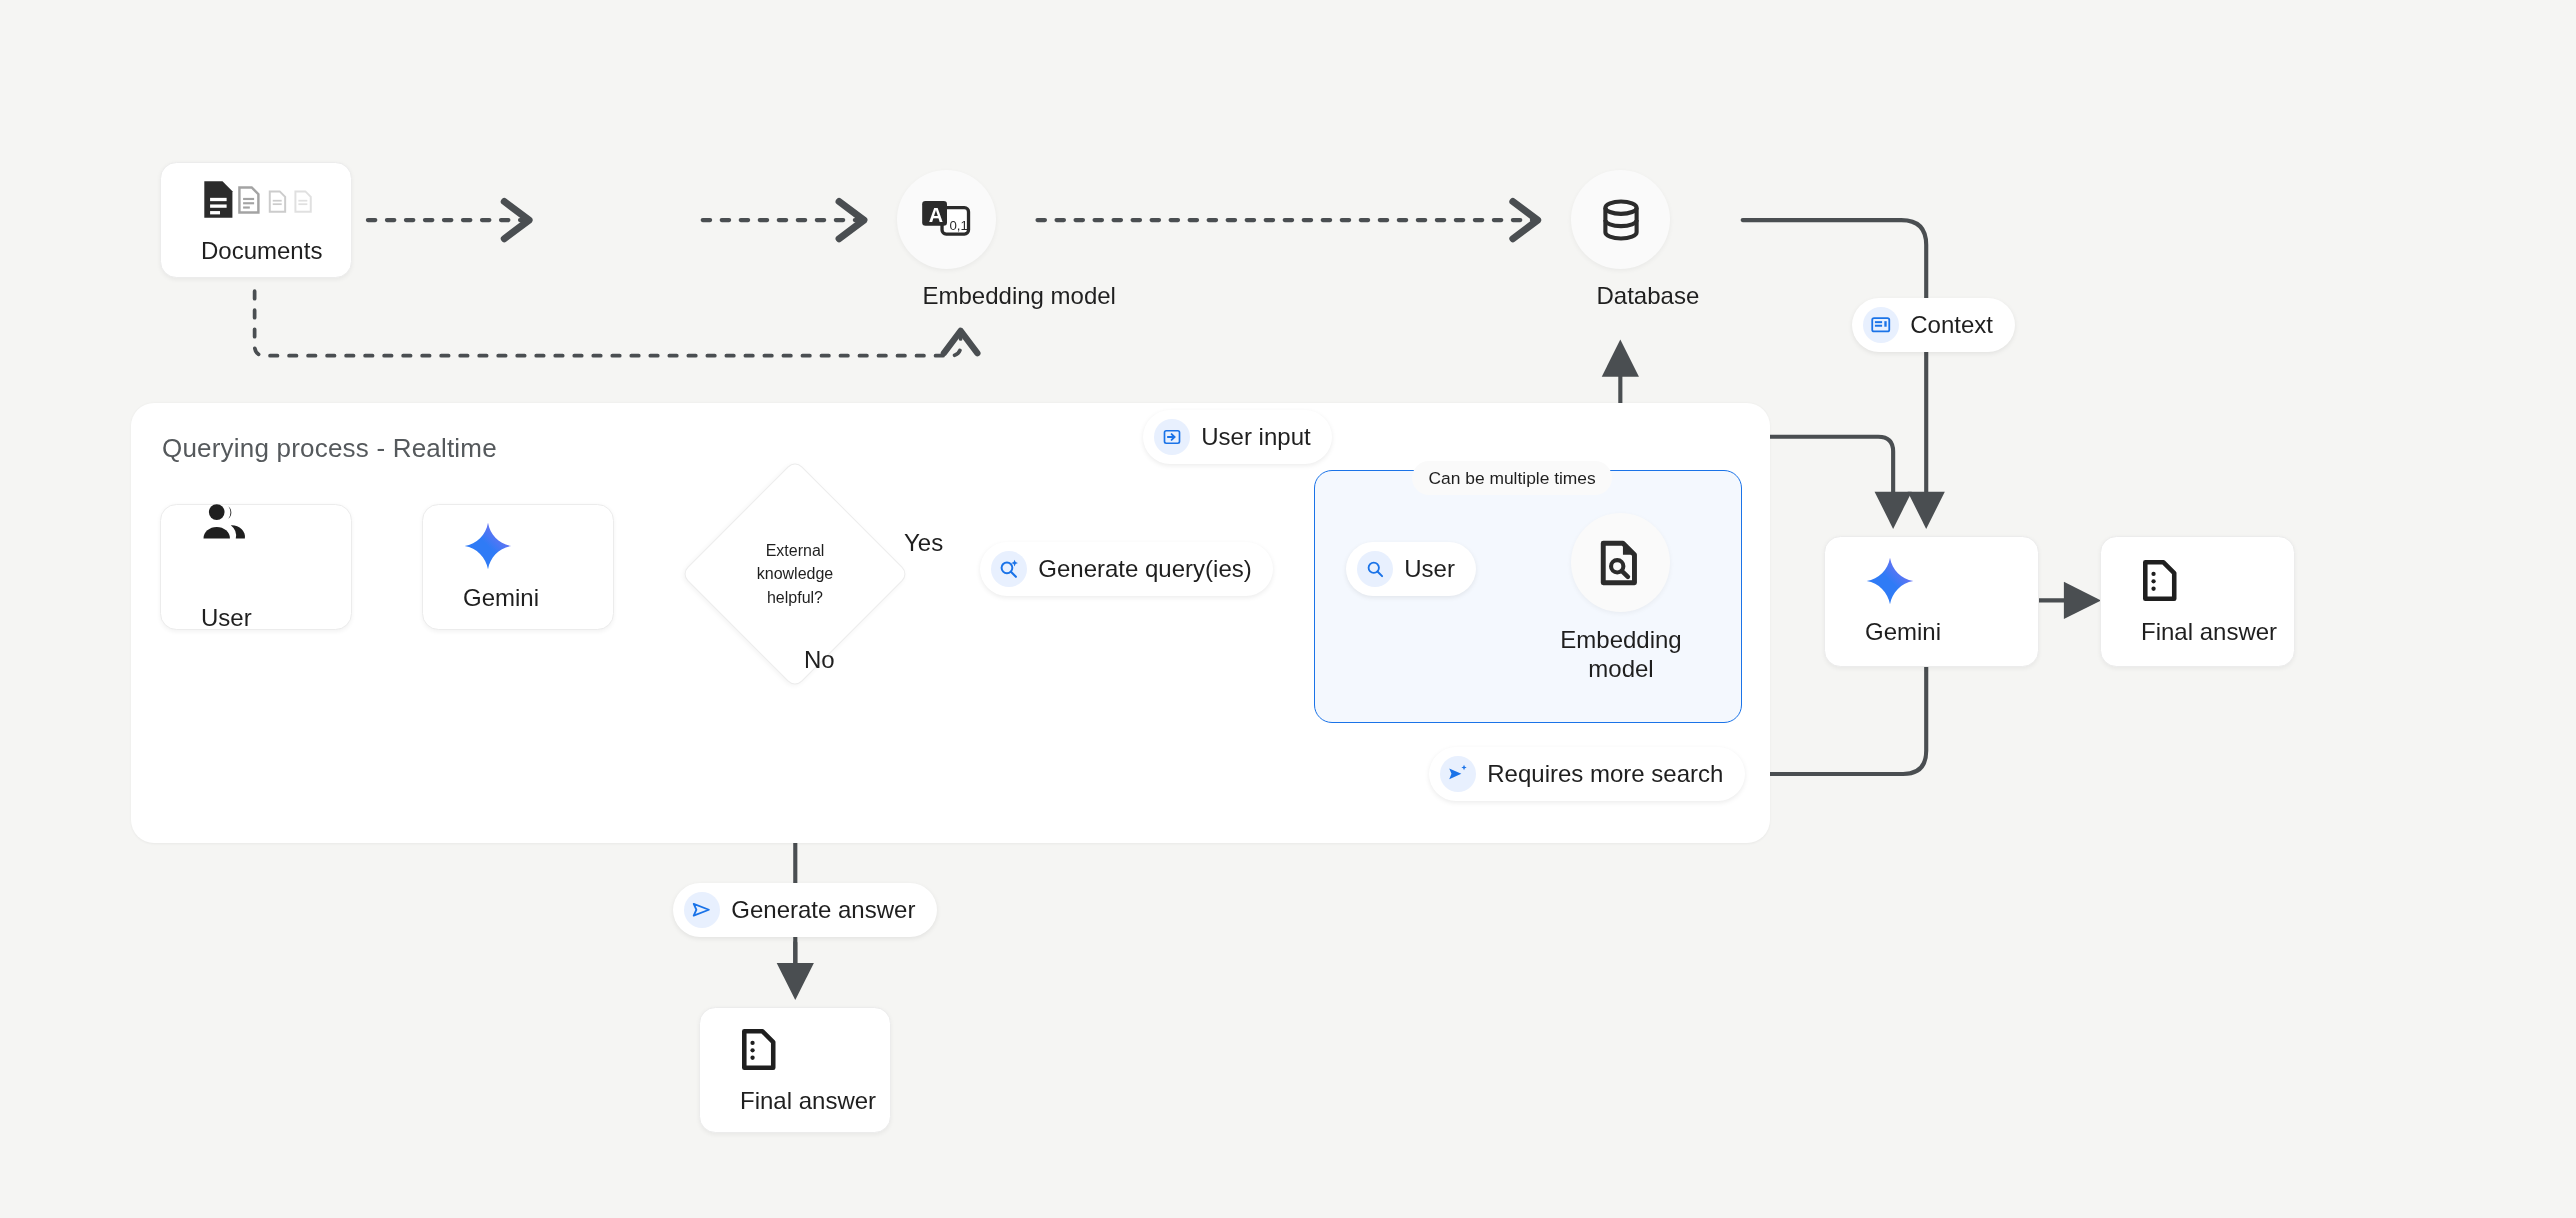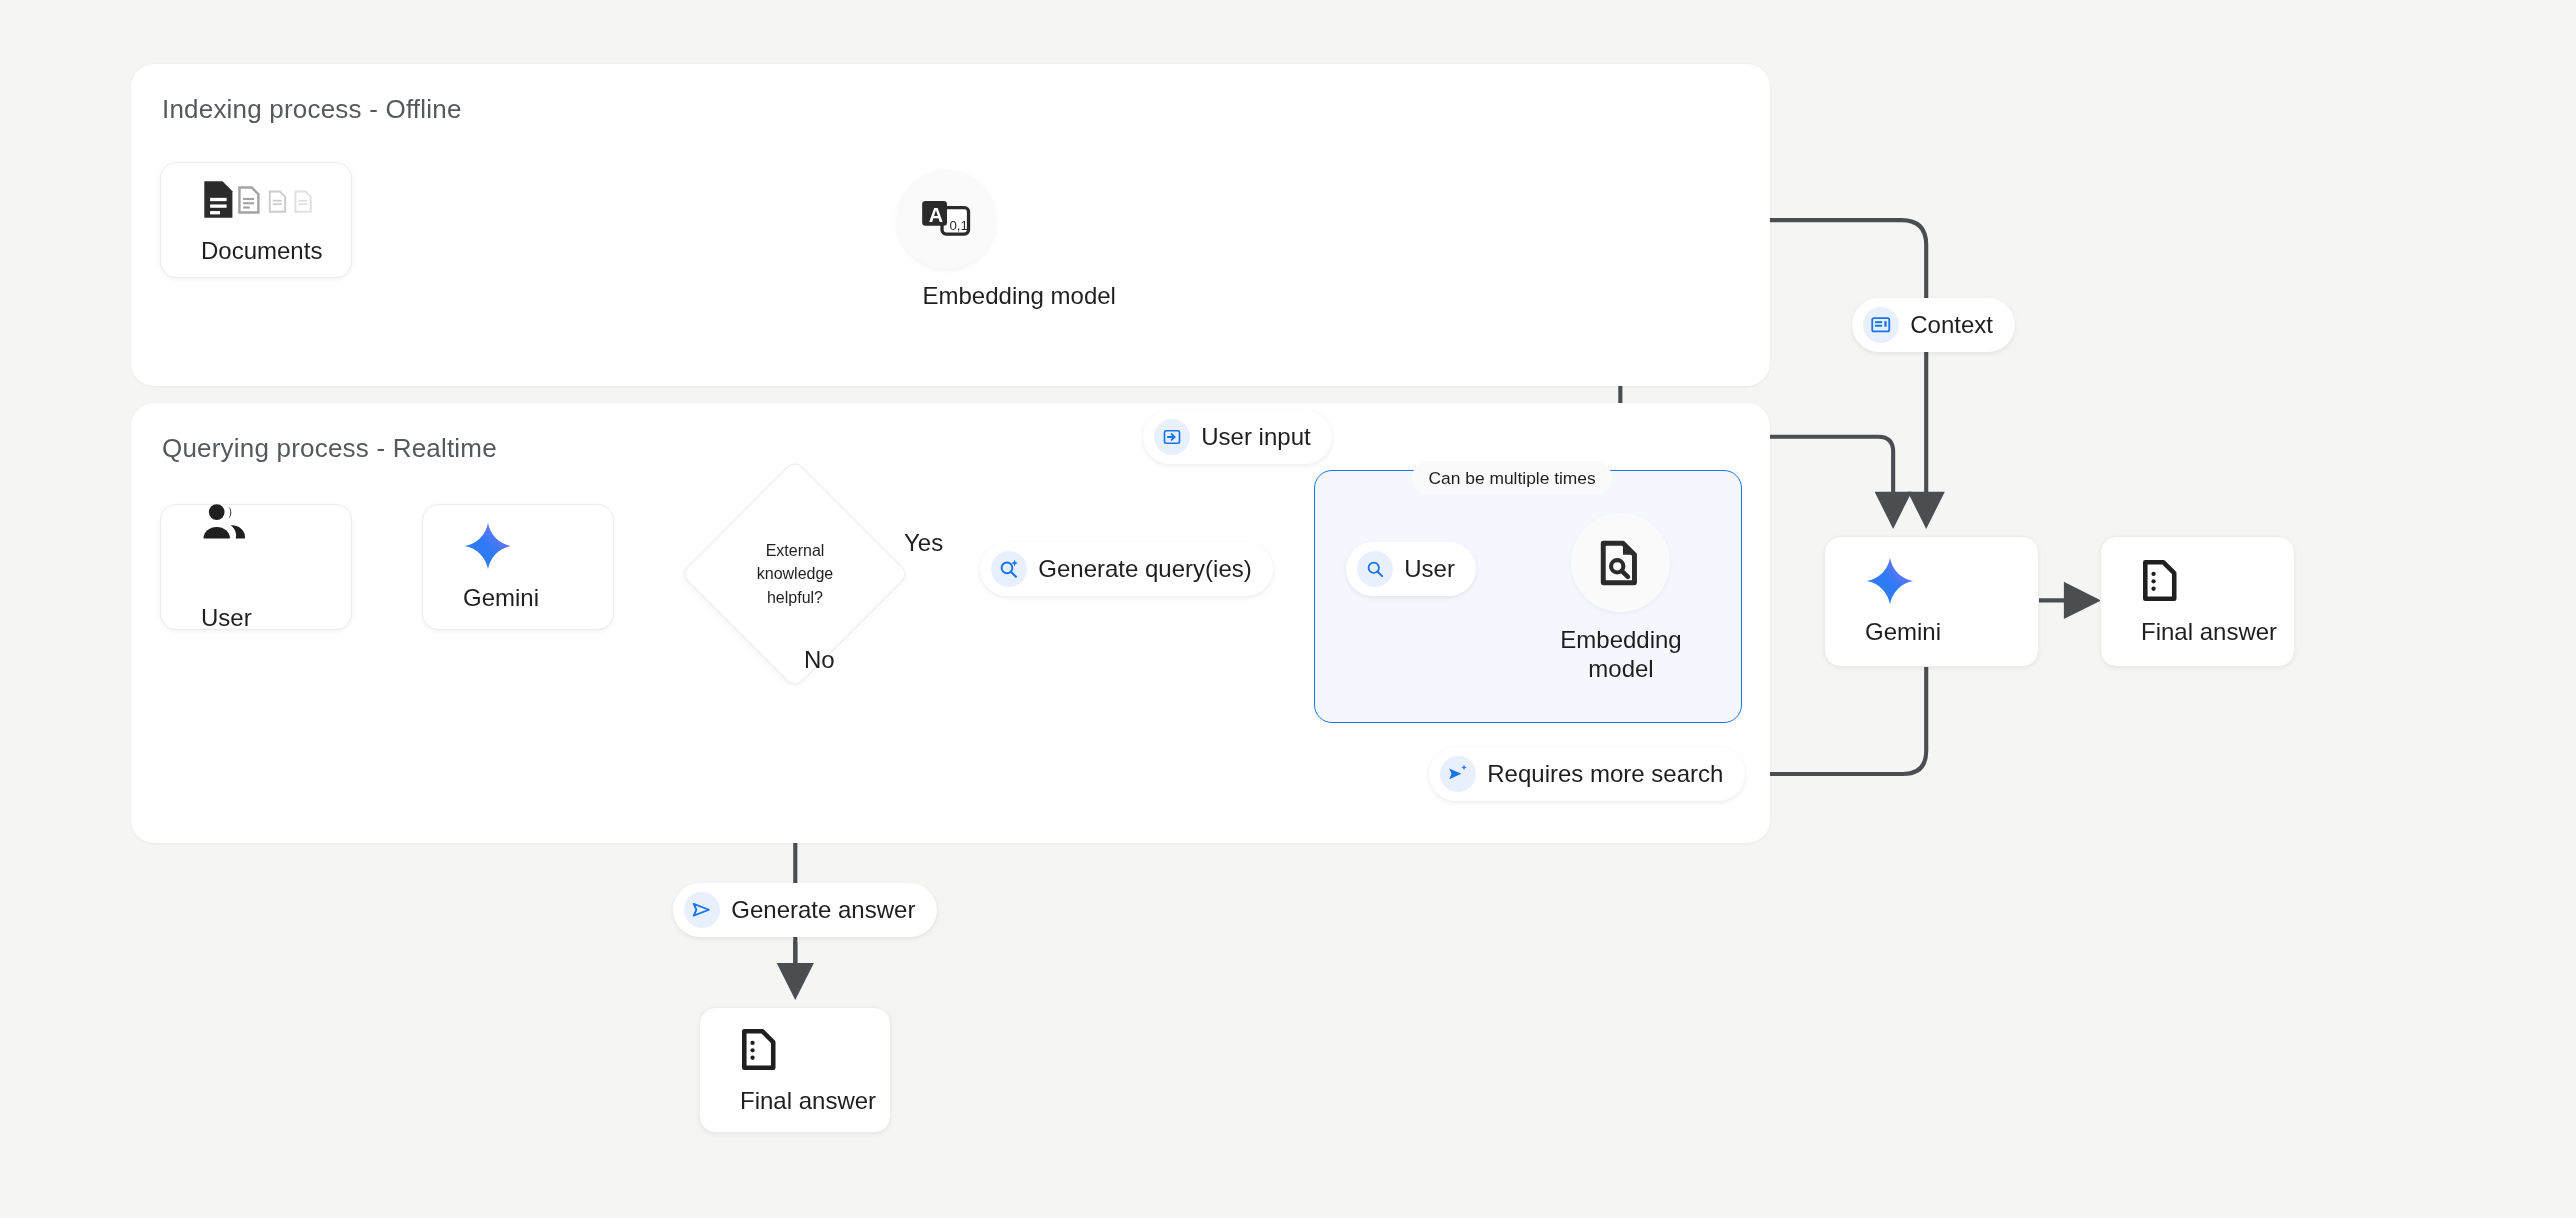--- a/index.html
+++ b/index.html
@@ -211,23 +211,20 @@
     </g>
 
     <g stroke="#1a73e8" fill="none" stroke-width="4" stroke-linecap="round" stroke-linejoin="round">
       <path d="M1590,620 Q1590,576 1634,576 L1700,576" marker-end="url(#chevBlue)"></path>
       <path d="M1920,576 L2064,576 Q2108,576 2108,620" marker-end="url(#chevBlue)" marker-start="none"></path>
       <path d="M2108,826 Q2108,874 2060,874 L1694,874" marker-end="url(#chevBlue)"></path>
       <path d="M1694,874 L1638,874 Q1590,874 1590,826"></path>
     </g>
   </svg>
 
-  <div class="panel" id="panel-indexing">
-    <div class="panel-title">Indexing process - Offline</div>
-  </div>
 
   <div class="panel" id="panel-querying">
     <div class="panel-title">Querying process - Realtime</div>
   </div>
 
   <div class="card" style="left:160px; top:162px; width:192px; height:116px;">
     <div class="card-icon">
       <svg width="124" height="43" viewBox="0 0 150 52" xmlns="http://www.w3.org/2000/svg">
         <g>
           <path d="M4,4 h22 l12,12 v32 h-34 z" fill="#2b2b2b"></path>
@@ -262,20 +259,32 @@
       <svg width="50" height="48" viewBox="0 0 60 58" xmlns="http://www.w3.org/2000/svg">
         <rect x="24" y="14" width="32" height="32" rx="5" fill="#fff" stroke="#2b2b2b" stroke-width="4"></rect>
         <text x="33" y="41" font-family="Liberation Sans, sans-serif" font-size="16" fill="#2b2b2b">0,1</text>
         <path d="M4,6 h22 a4,4 0 0 1 4,4 v22 a4,4 0 0 1 -4,4 h-22 a4,4 0 0 1 -4,-4 v-22 a4,4 0 0 1 4,-4 z" fill="#2b2b2b"></path>
         <text x="8" y="31" font-family="Liberation Sans, sans-serif" font-size="24" font-weight="bold" fill="#fff">A</text>
       </svg>
     </div>
     <div class="circ-label">Embedding model</div>
   </div>
 
+  <div class="circ-node" style="left:1571px; top:170px;">
+    <div class="circ">
+      <svg width="46" height="46" viewBox="0 0 56 56" xmlns="http://www.w3.org/2000/svg">
+        <g fill="none" stroke="#2b2b2b" stroke-width="5">
+          <ellipse cx="28" cy="13" rx="19" ry="7.5"></ellipse>
+          <path d="M9,13 v30 c0,4.2 8.5,7.5 19,7.5 s19,-3.3 19,-7.5 v-30"></path>
+          <path d="M9,28 c0,4.2 8.5,7.5 19,7.5 s19,-3.3 19,-7.5"></path>
+        </g>
+      </svg>
+    </div>
+    <div class="circ-label">Database</div>
+  </div>
 
   <div class="pill" style="left:1852px; top:298px;">
     <span class="pill-icon">
       <svg width="21.5" height="21.5" viewBox="0 0 24 24" xmlns="http://www.w3.org/2000/svg">
         <rect x="2.5" y="4.5" width="19" height="15" rx="2" fill="none" stroke="#1a73e8" stroke-width="2"></rect>
         <rect x="5.5" y="8" width="8" height="2.2" fill="#1a73e8"></rect>
         <rect x="5.5" y="12" width="8" height="2.2" fill="#1a73e8"></rect>
         <rect x="16" y="8" width="2.6" height="6.2" fill="#1a73e8"></rect>
       </svg>
     </span>

